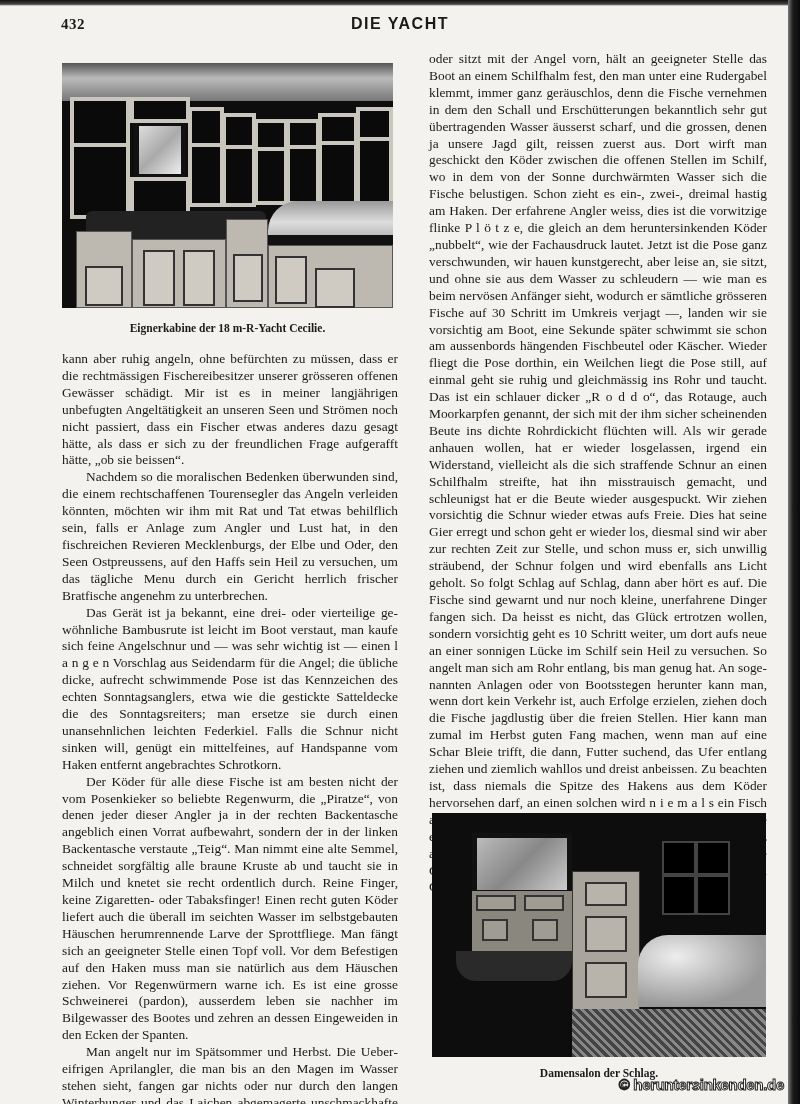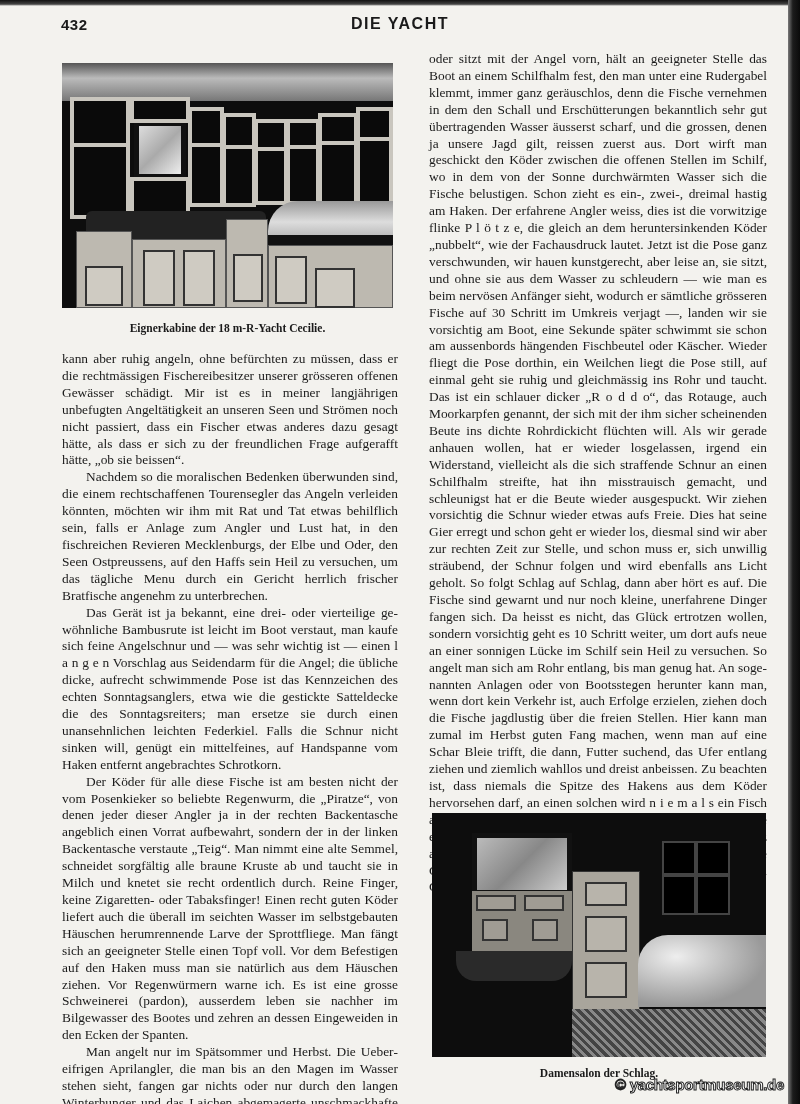--- a/index.html
+++ b/index.html
@@ -12,21 +12,21 @@
   .right-edge {
     position:absolute; top:0; right:0; width:12px; height:1104px;
     background:linear-gradient(to right,#7a7a7a,#1c1c1c 40%,#0a0a0a);
   }
   .top-edge {
     position:absolute; top:0; left:0; width:800px; height:6px;
     background:linear-gradient(to bottom,#111,#444 70%,transparent);
   }
   .page-number {
     position:absolute; left:61px; top:16px; font-size:15px;
-    font-family:Liberation Sans, sans-serif; font-weight:bold; letter-spacing:0.5px;
+    font-family:Liberation Serif, serif; font-weight:bold; letter-spacing:0.5px;
   }
   .running-head {
     position:absolute; left:0; width:800px; top:15px; text-align:center;
     font-size:16px; font-family:"Liberation Sans", "DejaVu Sans", sans-serif; font-weight:bold; letter-spacing:1.5px;
   }
   .figure {
     position:absolute; overflow:hidden; background:#0d0d0d;
   }
   .caption {
     position:absolute; text-align:center; font-size:11.5px; font-weight:bold;
@@ -130,13 +130,13 @@
   </div>
   <div style="position:absolute; left:230px; top:28px; width:30px; height:30px; background:#000; border:2px solid #444;"></div>
   <div style="position:absolute; left:264px; top:28px; width:30px; height:30px; background:#000; border:2px solid #444;"></div>
   <div style="position:absolute; left:230px; top:62px; width:30px; height:36px; background:#000; border:2px solid #444;"></div>
   <div style="position:absolute; left:264px; top:62px; width:30px; height:36px; background:#000; border:2px solid #444;"></div>
   <div style="position:absolute; left:206px; top:122px; width:128px; height:72px; background:radial-gradient(ellipse at 30% 30%,#eee,#999 70%); border-radius:30px 0 0 0;"></div>
   <div style="position:absolute; left:140px; top:196px; width:194px; height:48px; background:repeating-linear-gradient(45deg,#444 0 3px,#888 3px 6px);"></div>
 </div>
 <div class="caption" style="left:432px; top:1067px; width:334px;">Damensalon der Schlag.</div>
 
-<div class="watermark">© yachtsportmuseum.de</div>
+<div class="watermark">© heruntersinkenden.de</div>
 
 </body></html>

